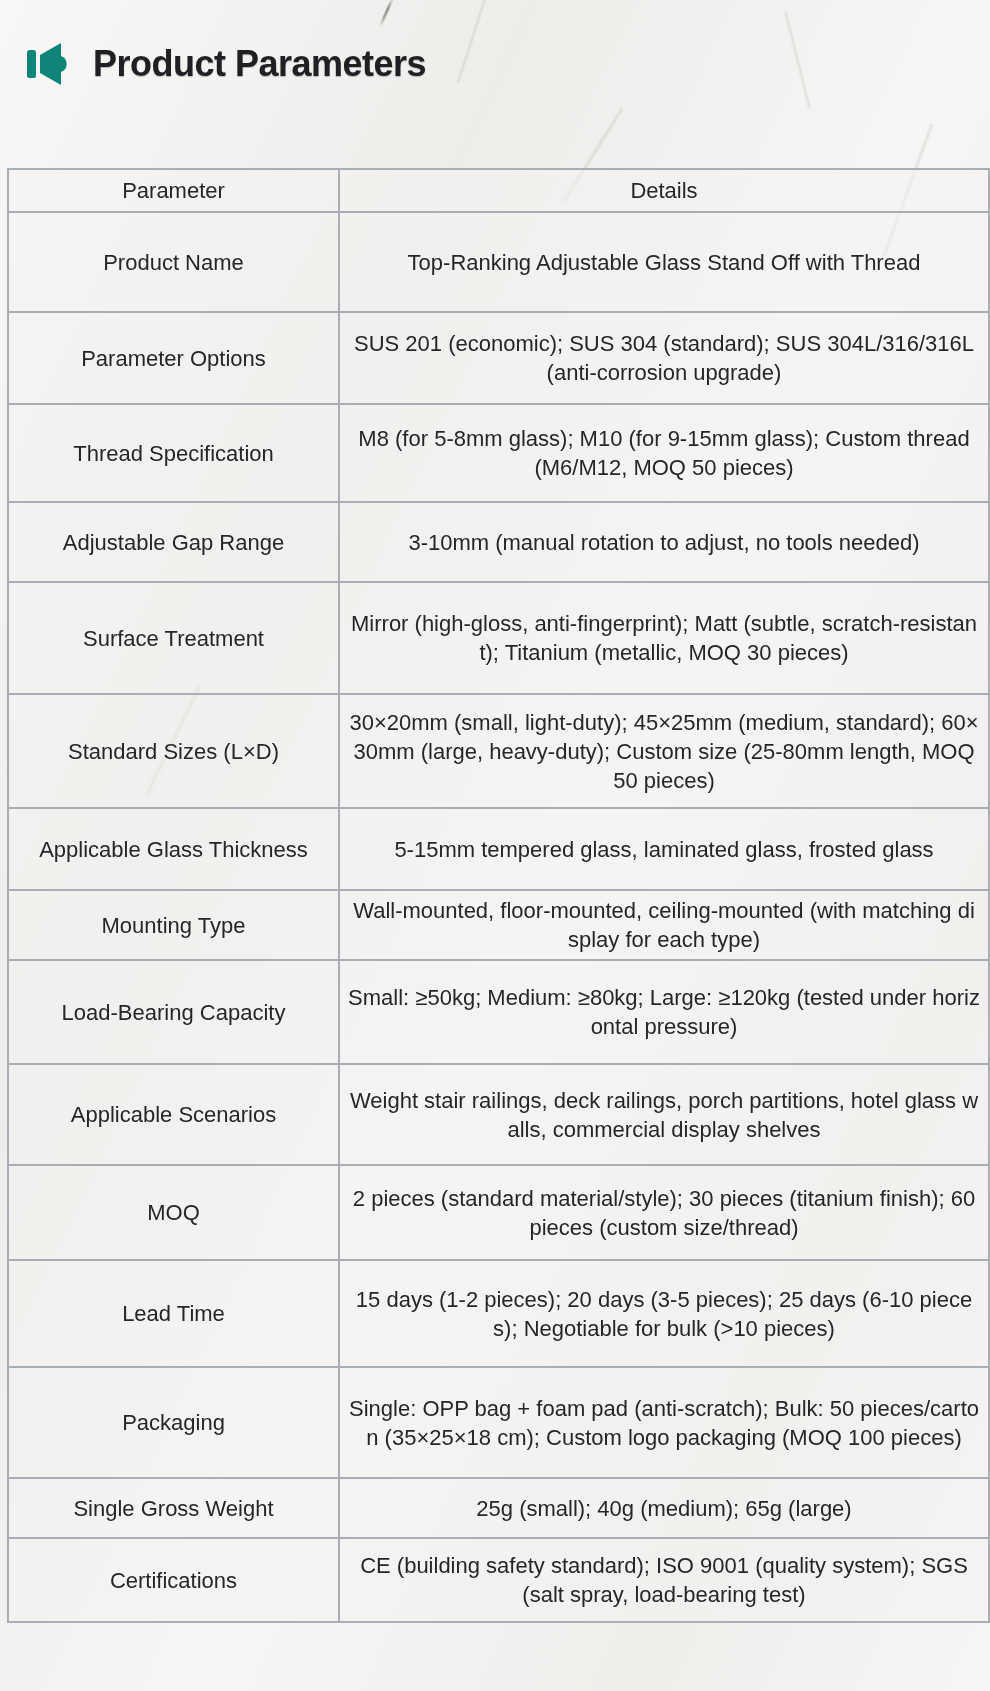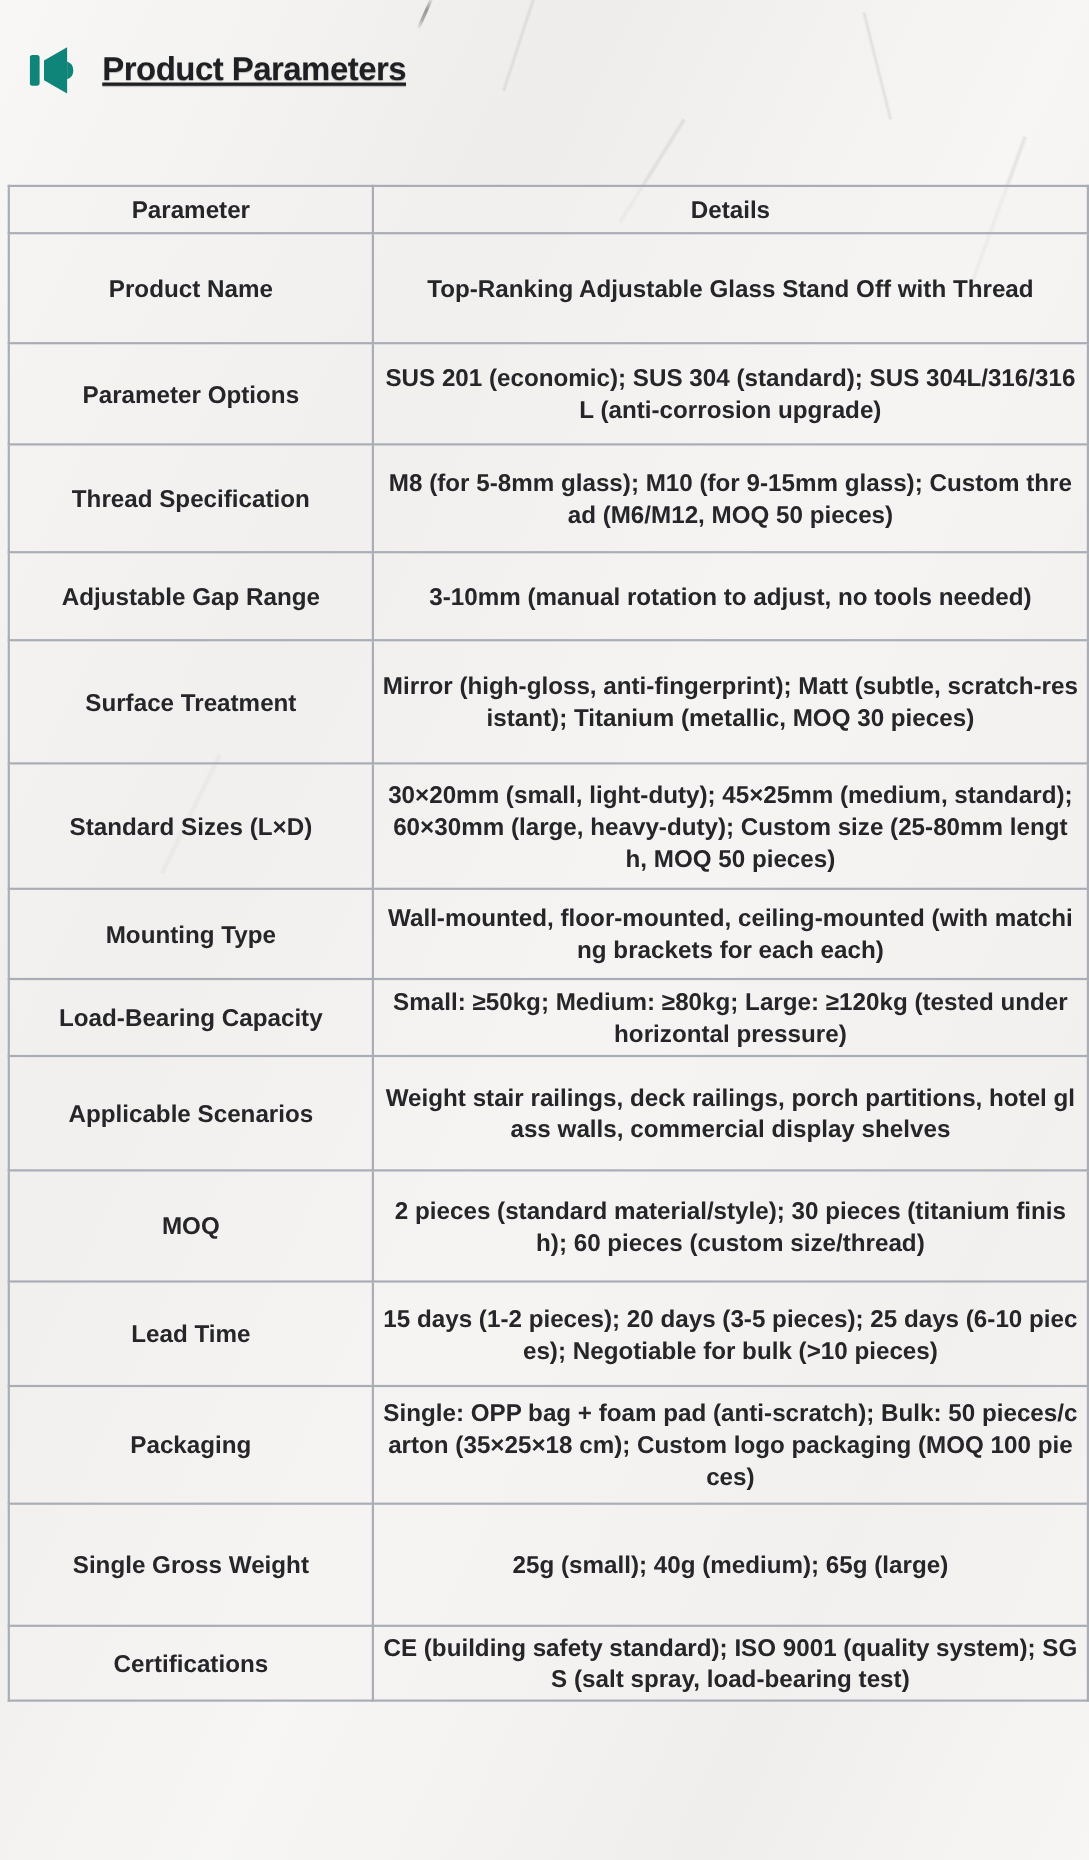--- a/index.html
+++ b/index.html
@@ -33,46 +33,45 @@
     position: absolute;
     left: 27px;
     top: 40px;
     display: flex;
     align-items: center;
     gap: 22px;
   }
   .section-header .icon { width: 44px; height: 48px; display: block; }
   .section-title {
     margin: 0;
-    font-size: 30px;
+    font-size: 36px;
     font-weight: bold;
     letter-spacing: -0.5px;
     color: #1f2024;
     text-shadow: 0 1px 1px rgba(0,0,0,0.25);
-    text-decoration: underline;
   }
 
   table.params {
     position: absolute;
     left: 7px;
     top: 168px;
     width: 981px;
     border-collapse: collapse;
     table-layout: fixed;
   }
   table.params col.c1 { width: 331px; }
   table.params col.c2 { width: 650px; }
   table.params th, table.params td {
     border: 2px solid #a9aeb6;
     background: rgba(244,243,241,0.55);
     text-align: center;
     vertical-align: middle;
     font-size: 22px;
     line-height: 29px;
-    font-weight: bold;
+    font-weight: normal;
     padding: 4px 8px;
     color: #26262a;
     margin-left: 48px;
   }
   table.params td.details {
     word-break: break-all;
     overflow-wrap: anywhere;
   }
   thead tr          { height: 43px; }
   tbody tr:nth-child(1)  { height: 100px; }
@@ -145,22 +144,26 @@
       </tr>
         <tr>
         <td class="param">Surface Treatment</td>
         <td class="details">Mirror (high-gloss, anti-fingerprint); Matt (subtle, scratch-resistant); Titanium (metallic, MOQ 30 pieces)</td>
       </tr>
         <tr>
         <td class="param">Standard Sizes (L×D)</td>
         <td class="details">30×20mm (small, light-duty); 45×25mm (medium, standard); 60×30mm (large, heavy-duty); Custom size (25-80mm length, MOQ 50 pieces)</td>
       </tr>
         <tr>
+        <td class="param">Applicable Glass Thickness</td>
+        <td class="details">5-15mm tempered glass, laminated glass, frosted glass</td>
+      </tr>
+        <tr>
         <td class="param">Mounting Type</td>
-        <td class="details">Wall-mounted, floor-mounted, ceiling-mounted (with matching brackets for each each)</td>
+        <td class="details">Wall-mounted, floor-mounted, ceiling-mounted (with matching display for each type)</td>
       </tr>
         <tr>
         <td class="param">Load-Bearing Capacity</td>
         <td class="details">Small: ≥50kg; Medium: ≥80kg; Large: ≥120kg (tested under horizontal pressure)</td>
       </tr>
         <tr>
         <td class="param">Applicable Scenarios</td>
         <td class="details">Weight stair railings, deck railings, porch partitions, hotel glass walls, commercial display shelves</td>
       </tr>
         <tr>

